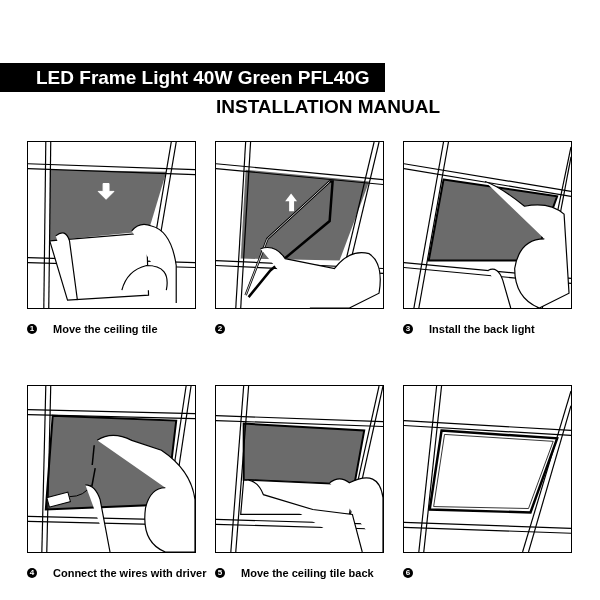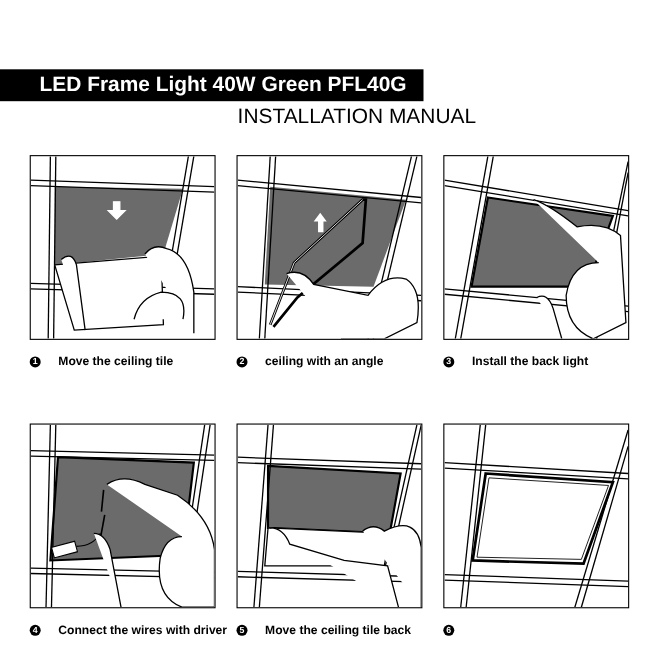--- a/index.html
+++ b/index.html
@@ -1,20 +1,20 @@
 <!DOCTYPE html>
 <html><head>
 <meta charset="utf-8">
 <style>
   html, body { margin:0; padding:0; }
   body { width:600px; height:600px; background:#ffffff; position:relative; overflow:hidden;
          font-family:"Liberation Sans", sans-serif; color:#000; }
   .title-bar { position:absolute; left:0; top:63px; width:385px; height:29px; background:#000; }
   .title-text { position:absolute; left:36px; top:4px; color:#fff; font-weight:bold; font-size:19px; white-space:nowrap; letter-spacing:0; }
-  .subtitle { position:absolute; left:216px; top:96px; font-weight:normal; font-size:19px; white-space:nowrap; }
+  .subtitle { position:absolute; left:216px; top:96px; font-weight:bold; font-size:19px; white-space:nowrap; }
   .panel { position:absolute; width:169px; height:168px; border:1.5px solid #000; box-sizing:border-box; background:#fff; overflow:hidden; }
   .panel svg { position:absolute; left:0; top:0; width:100%; height:100%; }
   .caption { position:absolute; font-weight:bold; font-size:11px; line-height:14px; white-space:nowrap; display:flex; }
   .num { display:inline-block; width:10px; height:10px; border-radius:50%; background:#000; color:#fff;
          font-size:8px; line-height:10px; text-align:center; margin-right:4px; margin-top:2px; flex:none; }
   .cap-lines { display:flex; flex-direction:column;padding-left:12px; }
 </style>
 </head>
 <body>
 
@@ -63,21 +63,20 @@
     </g>
     <polyline points="30,155 52,98 115,40 118,40 115,80 55,130 33,157" stroke="#000" stroke-width="2.5" fill="none"></polyline>
     <polyline points="30,155 52,98 115,40" stroke="#fff" stroke-width="0.8" fill="none"></polyline>
     <path d="M45,108 q15,-5 25,10 l50,10 q15,-20 35,-15 q15,10 10,40 l-30,15 l-40,0" stroke="#000" stroke-width="1.2" fill="#fff"></path>
     <polygon points="73,52 78,52 78,62 82,62 76,70 70,62 73,62" fill="#fff" transform="rotate(180 76 61)"></polygon>
   </svg>
 </div>
 <div class="caption" style="left:215px; top:322px;">
   <span class="num">2</span>
   <span class="cap-lines">
-    <span>ceiling with an angle</span>
   </span>
 </div>
 
 <div class="panel" style="left:403px; top:141px;">
   <svg viewBox="0 0 169 168">
     <polygon points="40,38 155,55 135,110 135,120 25,120" fill="#6b6b6b" stroke="#000" stroke-width="2"></polygon>
     <g stroke="#000" stroke-width="1.2" fill="none">
       <line x1="40" y1="0" x2="10" y2="168"></line>
         <line x1="45" y1="0" x2="15" y2="168"></line>
       <line x1="169" y1="5" x2="135" y2="168"></line>

